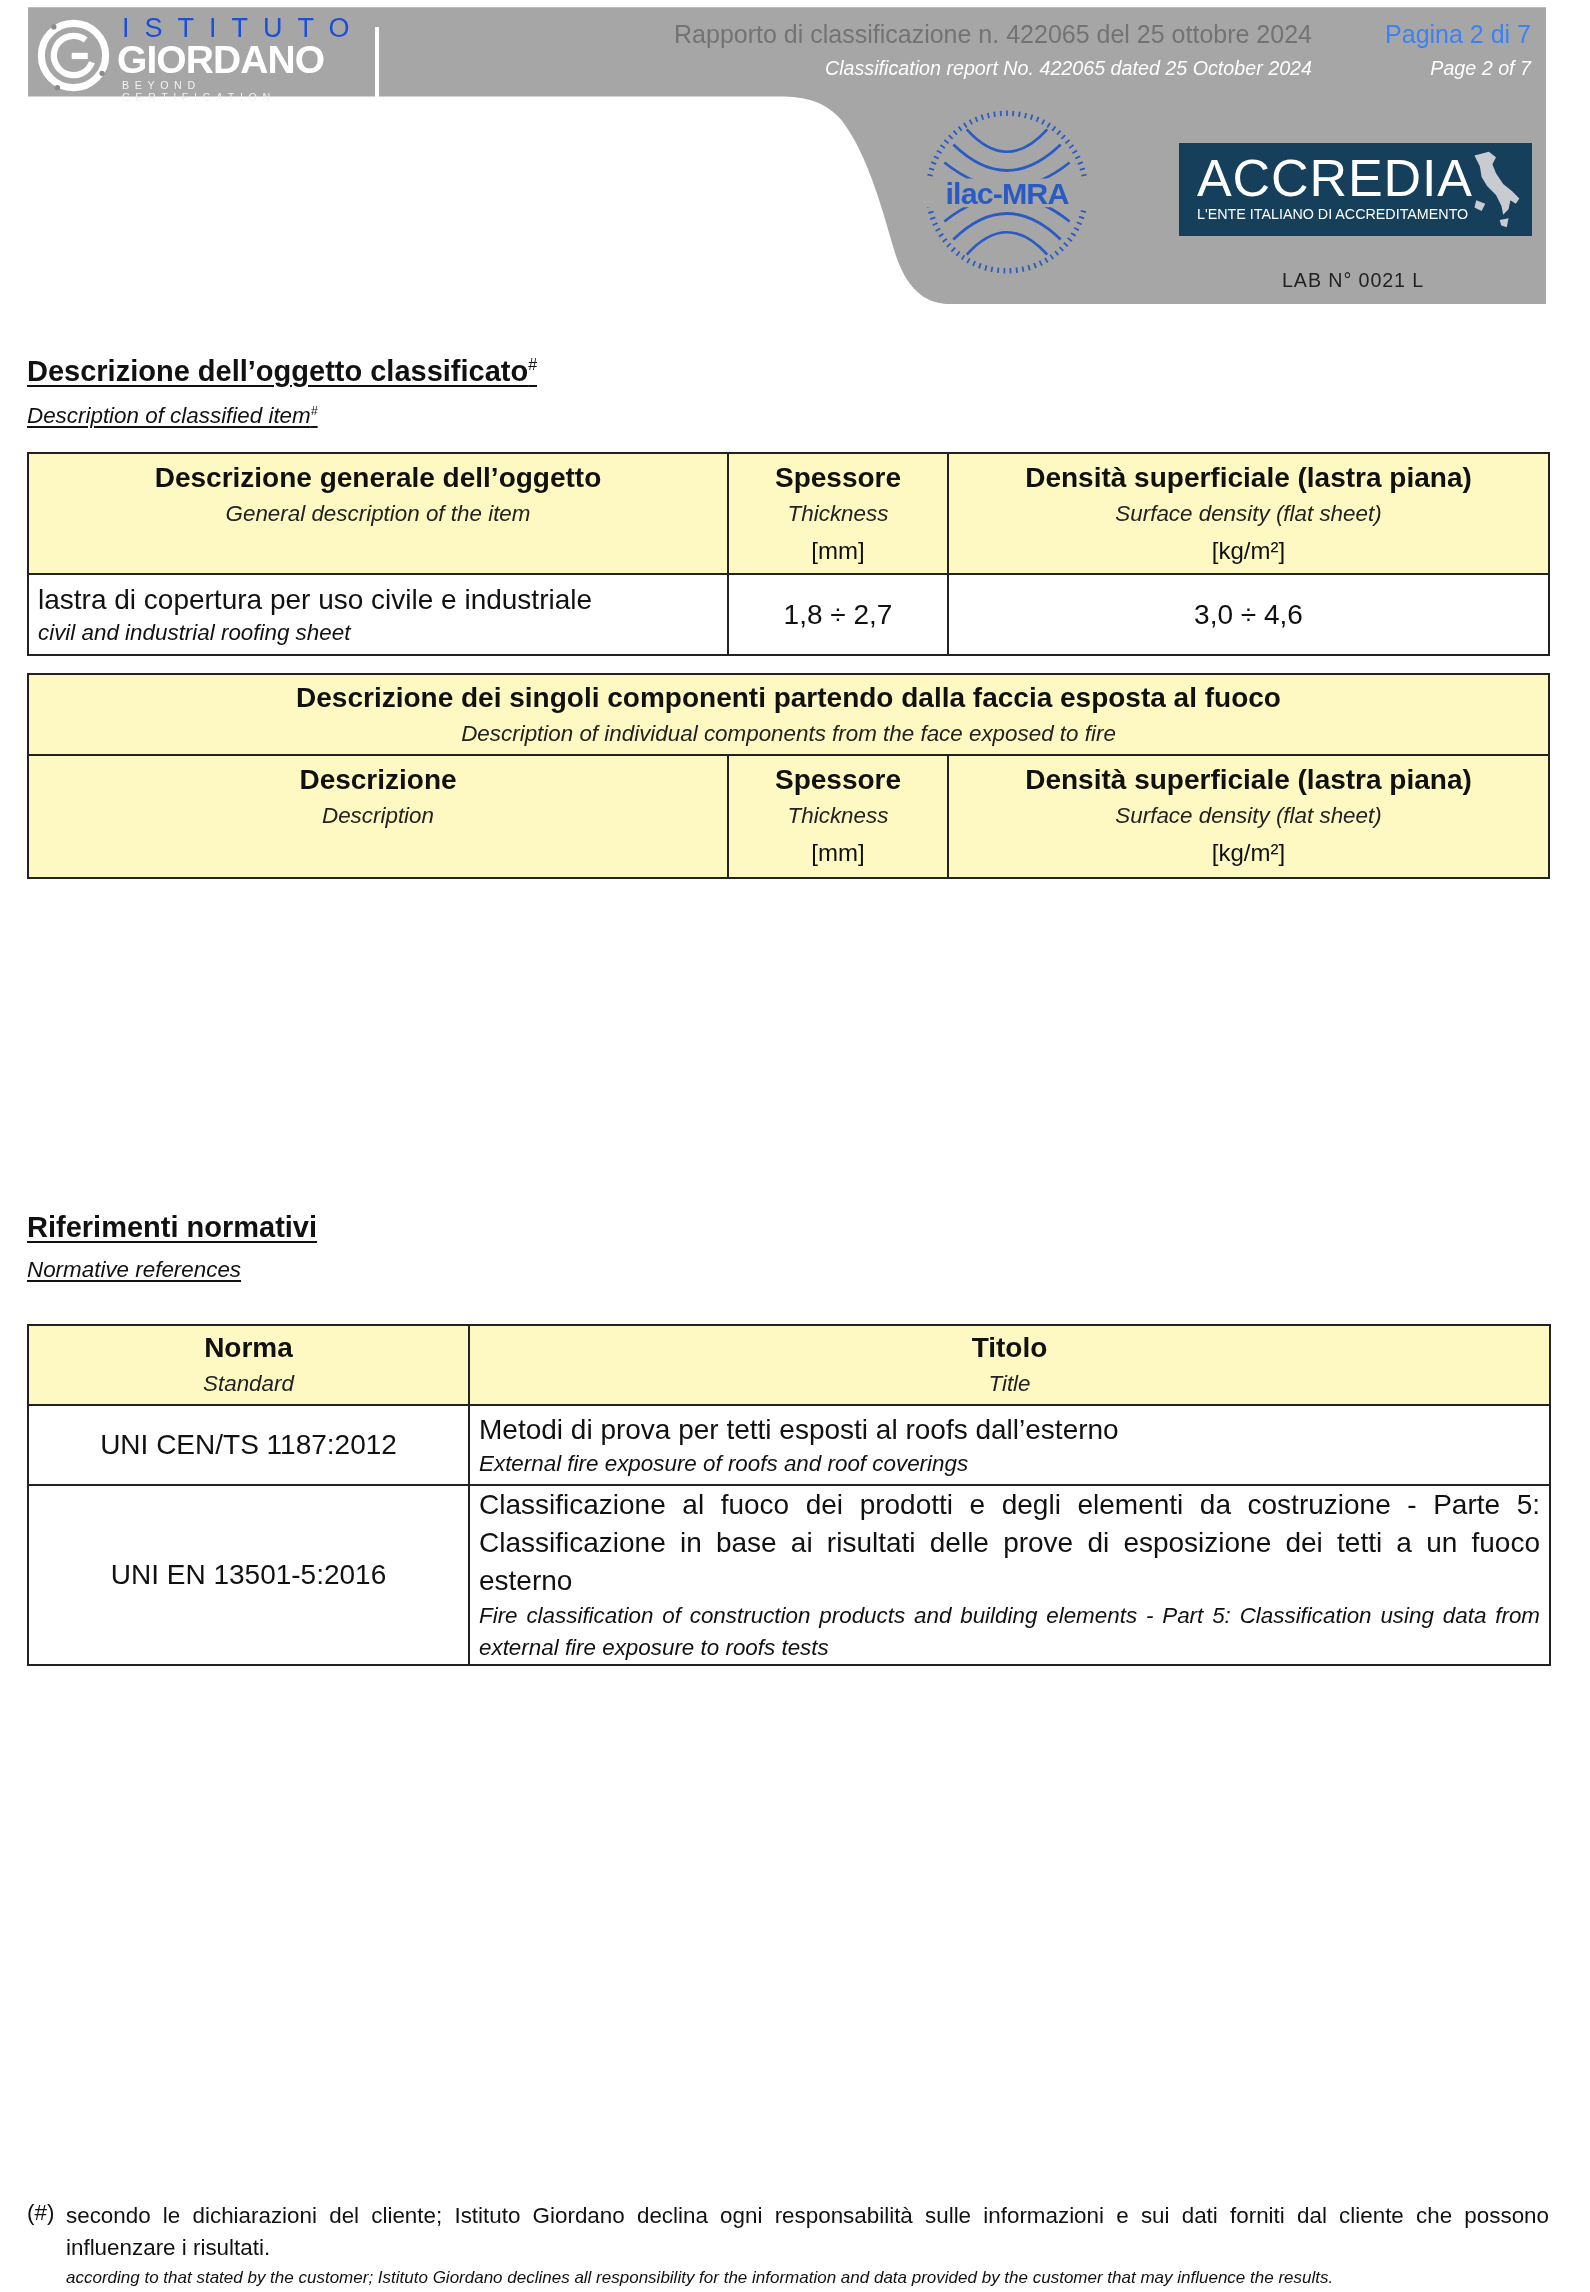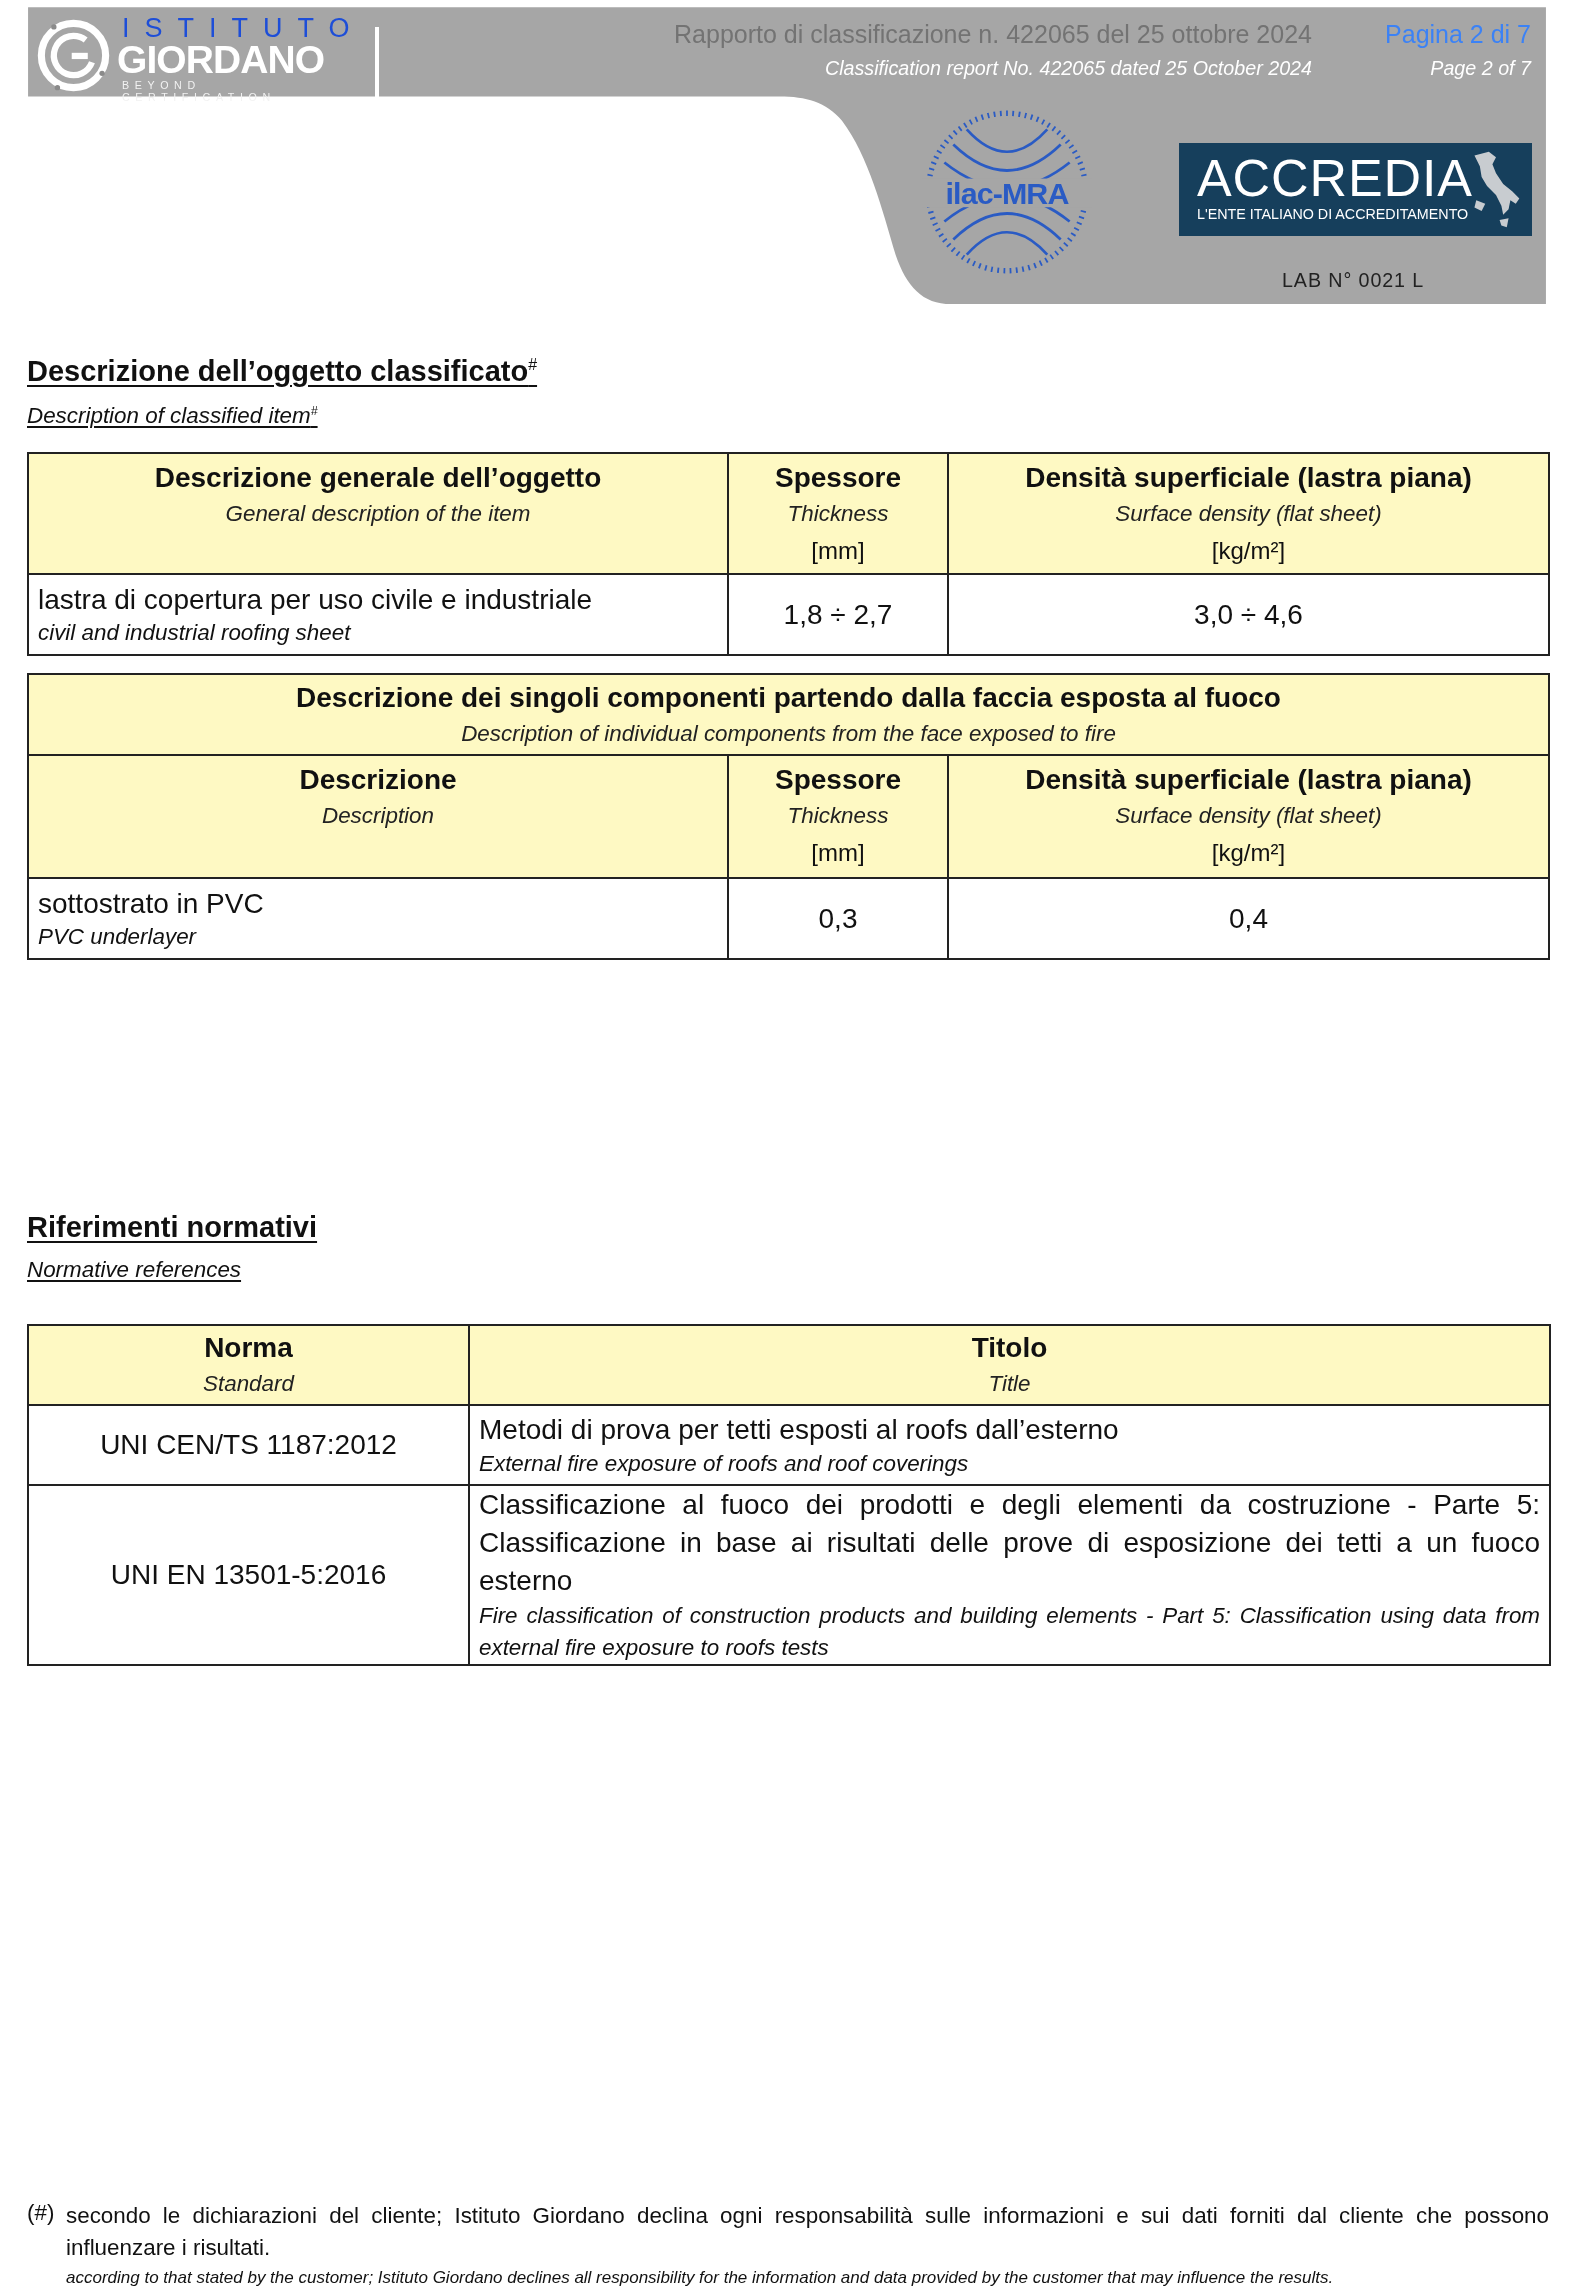--- a/index.html
+++ b/index.html
@@ -160,28 +160,20 @@
       <div class="th-main">Spessore</div>
       <div class="th-en">Thickness</div>
       <div class="th-unit">[mm]</div>
     </td>
     <td class="th" style="vertical-align:top;padding-top:5.4px">
       <div class="th-main">Densità superficiale (lastra piana)</div>
       <div class="th-en">Surface density (flat sheet)</div>
       <div class="th-unit">[kg/m²]</div>
     </td>
   </tr>
-  <tr style="height:81px">
-    <td>
-      <div class="cell-it">sottostrato in PVC</div>
-      <div class="cell-en">PVC underlayer</div>
-    </td>
-    <td class="cell-val">0,3</td>
-    <td class="cell-val">0,4</td>
-  </tr>
 </tbody>
   </table>
 
 <div class="sec-title" style="top:1211px">Riferimenti normativi</div>
 <div class="sec-sub" style="top:1257px">Normative references</div>
 
 <table class="doc" style="left:27px;top:1324px;width:1522px">
   <colgroup>
       <col style="width:441px">
       <col style="width:1081px">

